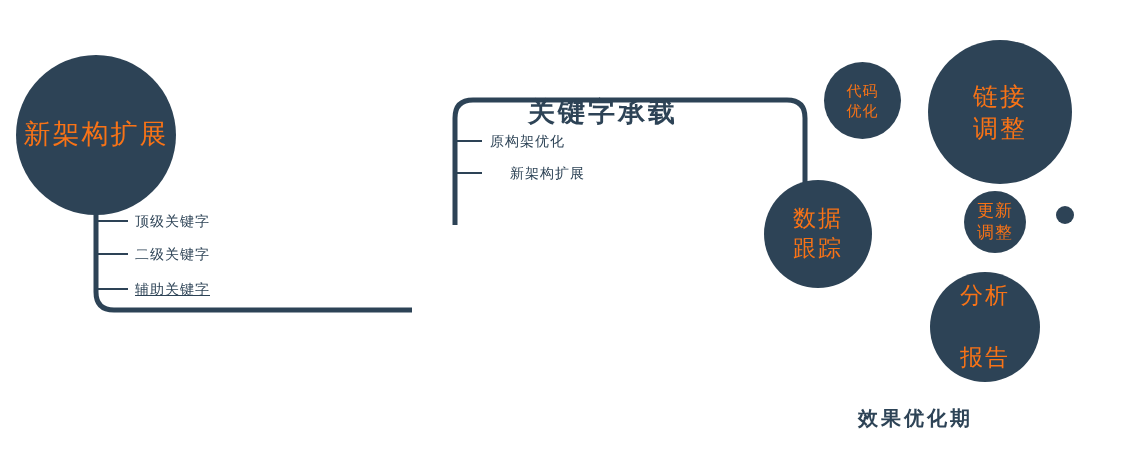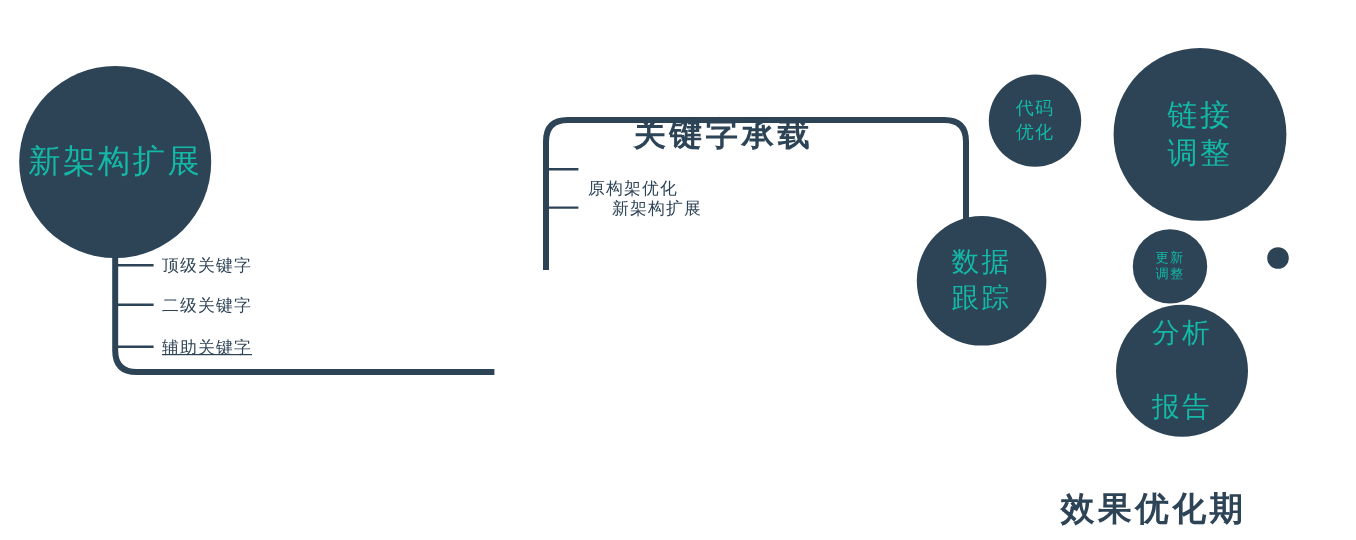--- a/index.html
+++ b/index.html
@@ -9,58 +9,58 @@
     width: 1130px;
     height: 450px;
     background: #ffffff;
     overflow: hidden;
   }
   svg.connectors { position: absolute; left: 0; top: 0; z-index: 1; }
   .node {
     position: absolute;
     border-radius: 50%;
     background: #2d4356;
-    color: #14b8a6;
+    color: #f97316;
     display: flex;
     flex-direction: column;
     align-items: center;
     justify-content: center;
     text-align: left;
     line-height: 1.3;
     letter-spacing: 2px;
     z-index: 2;
     box-sizing: border-box;
   }
   .node-traffic   { left: 16px;  top: 55px;  width: 160px; height: 160px; font-size: 27px; }
   .node-structure { left: 371px; top: 200px; width: 148px; height: 148px; font-size: 25px; }
   .node-tracking  { left: 764px; top: 180px; width: 108px; height: 108px; font-size: 23px; }
   .node-code      { left: 824px; top: 62px;  width: 77px;  height: 77px;  font-size: 15px; letter-spacing: 1px; }
   .node-link      { left: 928px; top: 40px;  width: 144px; height: 144px; font-size: 25px; }
-  .node-update    { left: 944px; top: 191px; width: 62px;  height: 62px;  font-size: 11px; letter-spacing: 1px; }
+  .node-update    { left: 964px; top: 191px; width: 62px;  height: 62px;  font-size: 17px; letter-spacing: 1px; }
   .node-dot       { left: 1056px; top: 206px; width: 18px; height: 18px; }
-  .node-report    { left: 930px; top: 254px; width: 110px; height: 110px; font-size: 23px; gap: 32px; }
+  .node-report    { left: 930px; top: 272px; width: 110px; height: 110px; font-size: 23px; gap: 32px; }
   .branch-label {
     position: absolute;
     color: #2d4356;
     font-size: 14px;
     white-space: nowrap;
     z-index: 2;
     letter-spacing: 1px;
   }
   .edge-label {
     position: absolute;
     color: #2d4356;
     font-weight: 600;
     white-space: nowrap;
     z-index: 2;
     letter-spacing: 3px;
   }
   .edge-user-base    { left: 153px; top: 326px; font-size: 26px; }
   .edge-keyword-load { left: 528px; top: 60px;  font-size: 27px; margin-top: 34px; }
-  .edge-effect-phase { left: 884px; top: 405px; font-size: 28px; }
+  .edge-effect-phase { left: 858px; top: 405px; font-size: 20px; }
 </style>
 </head>
 <body>
 
 <div class="canvas">
 
   <svg class="connectors" width="1130" height="450" viewBox="0 0 1130 450">
 
     <path d="M96 185 V292 Q96 310 114 310 H412" fill="none" stroke="#2d4356" stroke-width="5"></path>
 
@@ -102,19 +102,19 @@
   <div class="node node-dot"></div>
 
   <div class="node node-report">
     <span>分析</span>
     <span>报告</span>
   </div>
 
   <div class="branch-label" style="left:135px; top:213px;">顶级关键字</div>
   <div class="branch-label" style="left:135px; top:246px;text-align:center;">二级关键字</div>
   <div class="branch-label" style="left:135px; top:281px;text-decoration:underline;">辅助关键字</div>
-  <div class="branch-label" style="left:490px; top:133px;margin-top:16px;">原构架优化</div>
+  <div class="branch-label" style="left:490px; top:133px;">原构架优化</div>
   <div class="branch-label" style="left:490px; top:165px;margin-left:20px;">新架构扩展</div>
 
   <div class="edge-label edge-keyword-load">关键字承载</div>
   <div class="edge-label edge-effect-phase">效果优化期</div>
 
 </div>
 
 </body></html>

